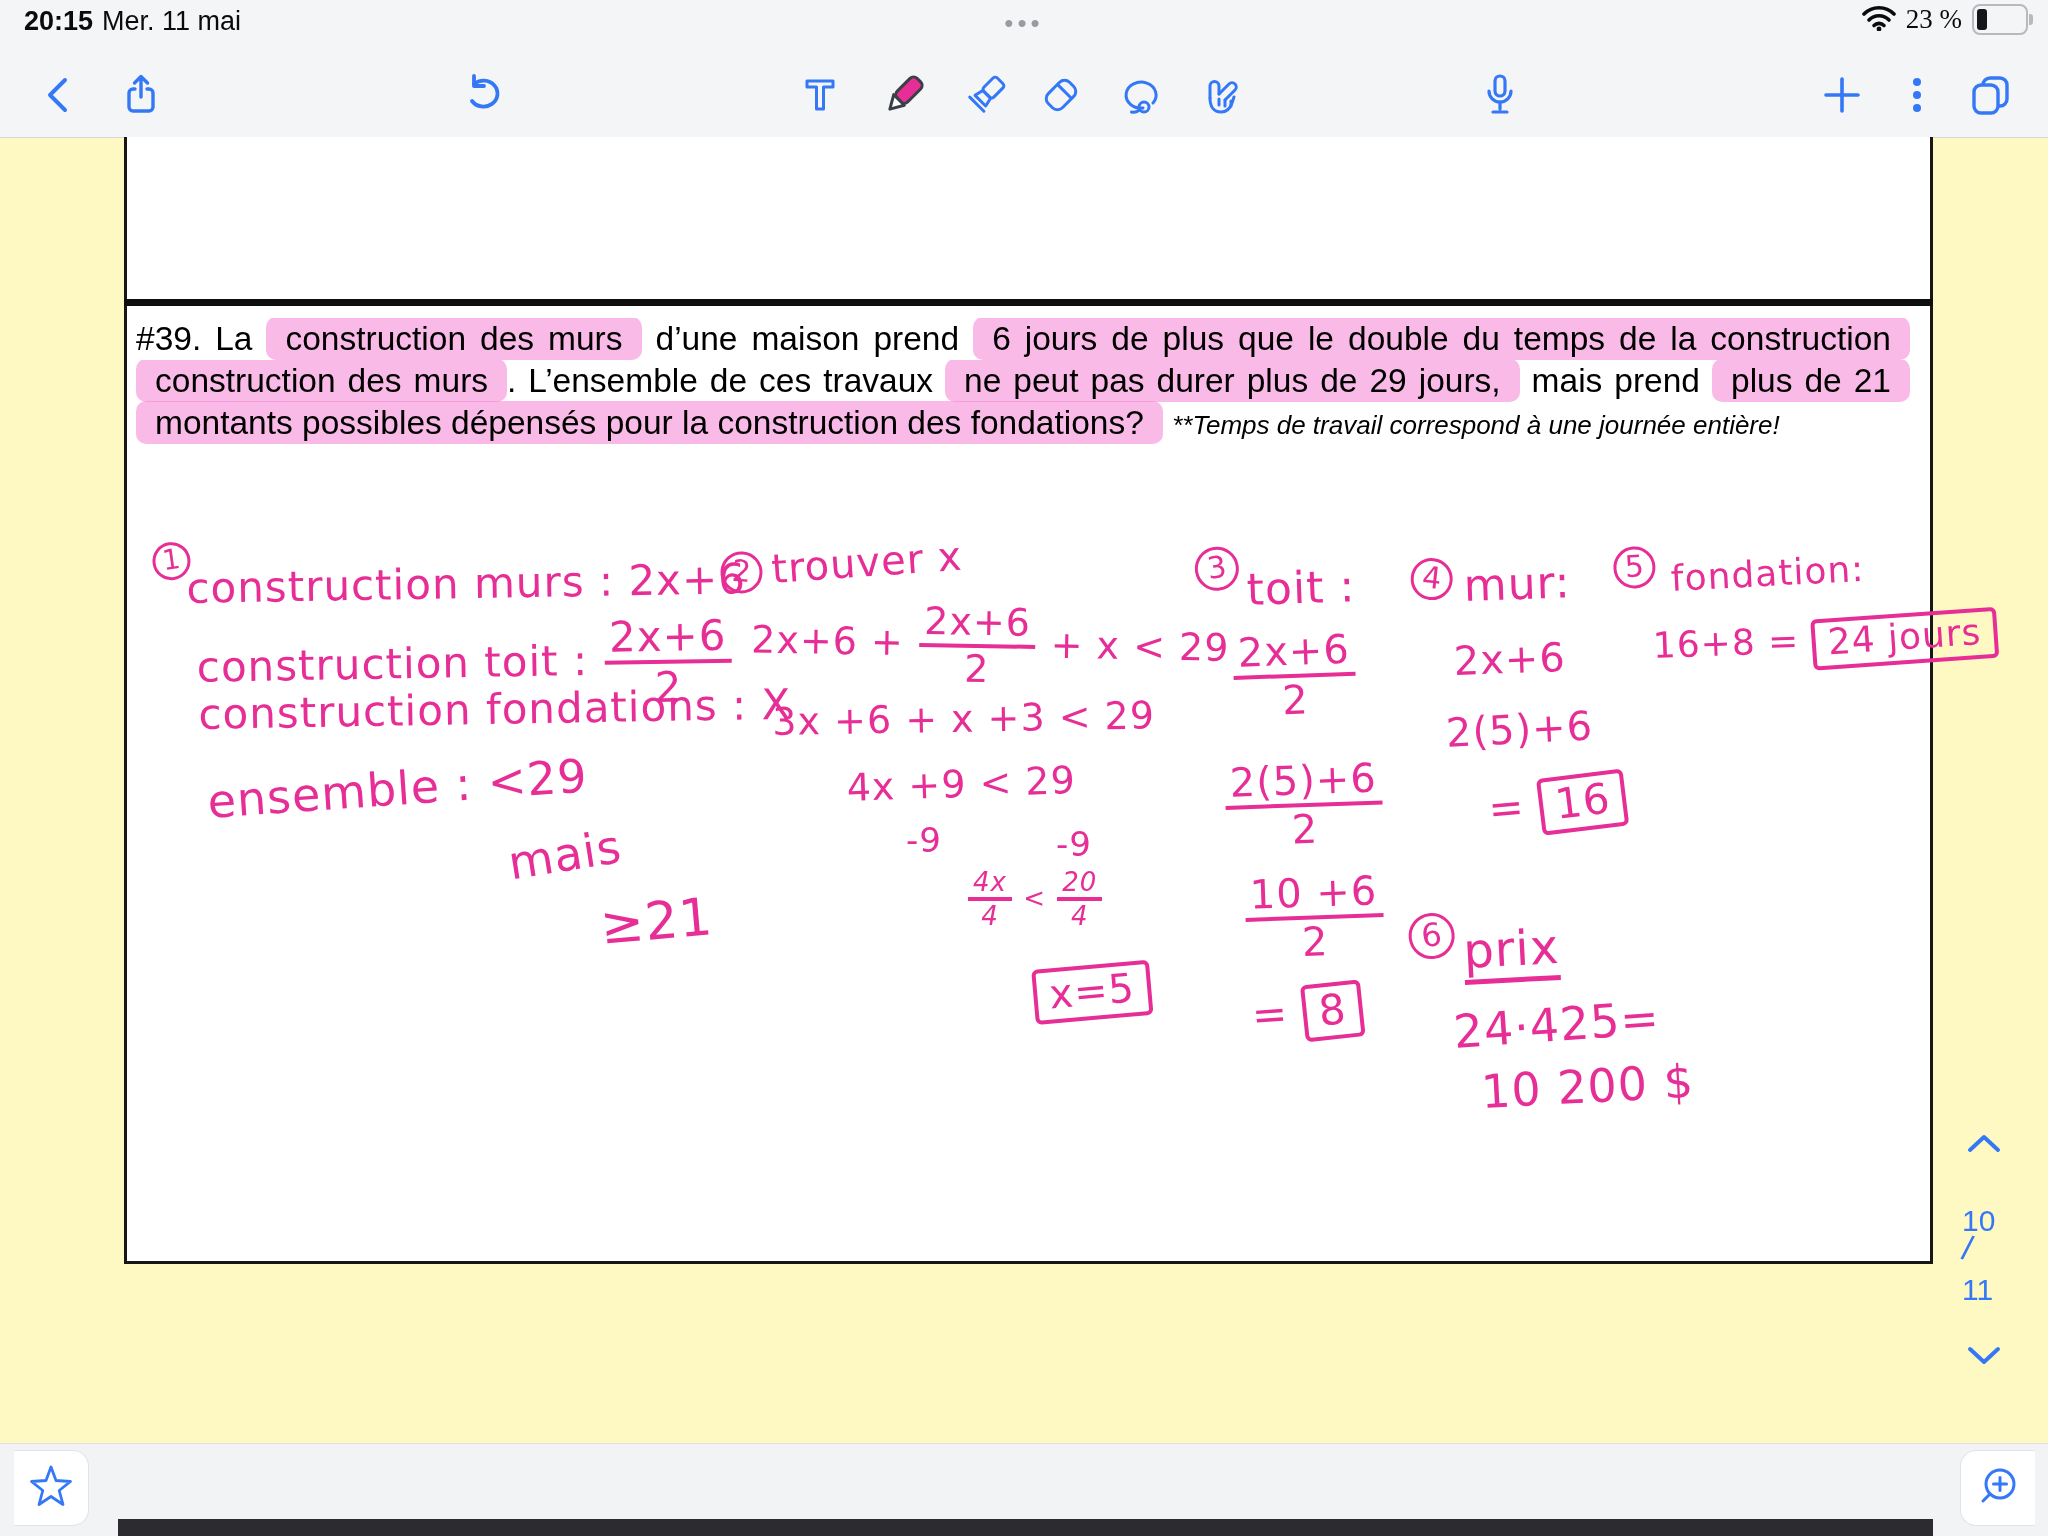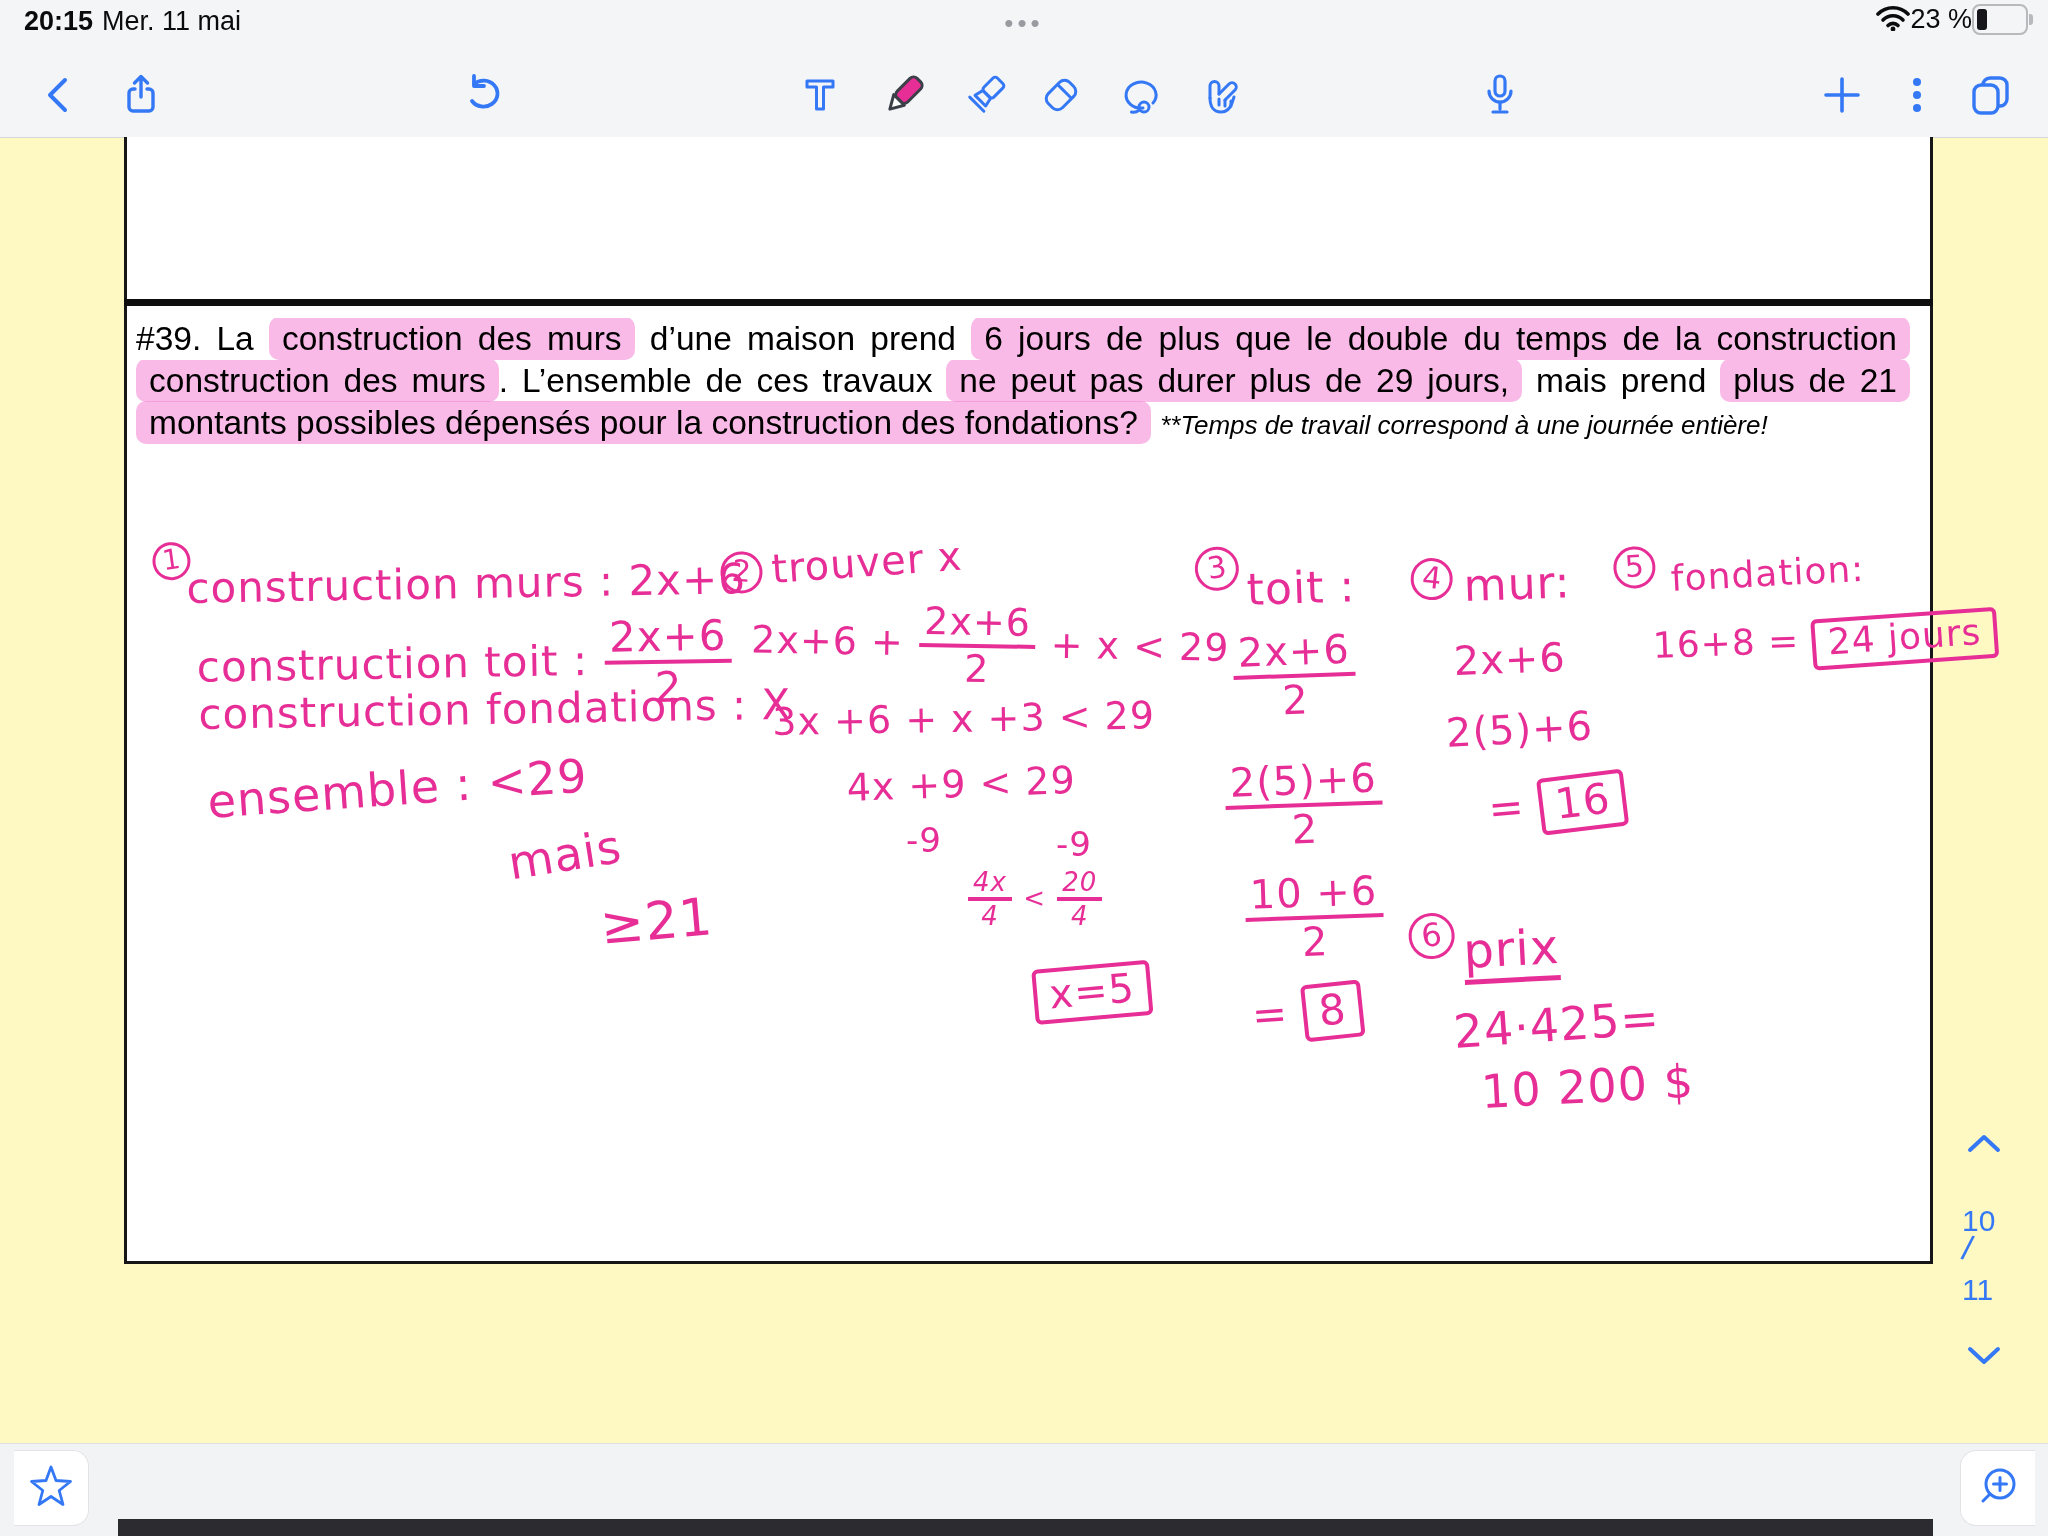--- a/index.html
+++ b/index.html
@@ -6,40 +6,40 @@
   .screen{position:relative;width:2048px;height:1536px;overflow:hidden;
           font-family:"Liberation Sans",sans-serif;background:#fef9c3;}
   
   .topchrome{position:absolute;left:0;top:0;width:2048px;height:137px;
              background:#f4f5f7;border-bottom:1px solid #d6d7da;}
   .statusbar{position:absolute;left:0;top:0;width:100%;height:40px;color:#0b0b0c;}
   .st-time{position:absolute;left:24px;top:6px;font-size:27px;font-weight:700;}
   .st-date{position:absolute;left:102px;top:6px;font-size:27px;font-weight:500;}
   .st-handle{position:absolute;left:0;right:0;top:8px;text-align:center;font-size:26px;
              color:#9a9aa0;letter-spacing:4px;}
-  .st-right{position:absolute;right:20px;top:4px;display:flex;align-items:center;}
+  .st-right{position:absolute;right:20px;top:4px;display:flex;align-items:center;gap:10px;font-family:Liberation Serif, serif;}
   .st-batt-pct{font-size:27px;font-weight:500;}
   .battery{position:relative;width:52px;height:27px;border:2.5px solid #b9b9bd;border-radius:8px;}
   .battery .fill{position:absolute;left:3px;top:3px;bottom:3px;width:10px;background:#15151a;border-radius:3px;}
   .battery .nub{position:absolute;right:-7px;top:8px;width:4px;height:11px;background:#b9b9bd;
                 border-radius:0 3px 3px 0;}
   
   .tbtn{position:absolute;top:66px;width:58px;height:58px;display:flex;align-items:center;
         justify-content:center;}
   .tbtn svg{display:block;}
   
   .page{position:absolute;left:124px;top:137px;width:1809px;height:1127px;background:#ffffff;
         border-left:3px solid #161616;border-right:3px solid #161616;border-bottom:3px solid #161616;
         box-sizing:border-box;}
   .rowline{position:absolute;left:124px;top:299px;width:1809px;height:7px;background:#0e0e0e;}
   
   .problem{position:absolute;left:136px;top:318px;width:1774px;color:#000;}
   .pline{font-size:33.5px;line-height:42px;white-space:nowrap;}
   .pline.just{text-align:justify;text-align-last:justify;white-space:normal;height:42px;overflow:hidden;}
-  .hl{background:rgba(244,130,212,0.55);border-radius:10px;padding:3px 13px;}
+  .hl{background:rgba(244,130,212,0.55);border-radius:10px;padding:3px 19px;}
   .pnote{font-size:26px;font-style:italic;font-weight:500;white-space:nowrap;}
   
   .hw{position:absolute;color:#e62e96;font-family:"DejaVu Sans",sans-serif;
       white-space:nowrap;line-height:1.08;transform-origin:left top;letter-spacing:1px;}
   .hw.circ{border:3.5px solid #e62e96;border-radius:50%;text-align:center;box-sizing:border-box;
            letter-spacing:0;}
   .hw.und{border-bottom:5px solid #e62e96;padding-bottom:2px;}
   .frac{display:inline-flex;flex-direction:column;align-items:center;vertical-align:middle;
         margin:0 2px;}
   .frac .fn{border-bottom:4px solid currentColor;padding:0 5px 1px;}

